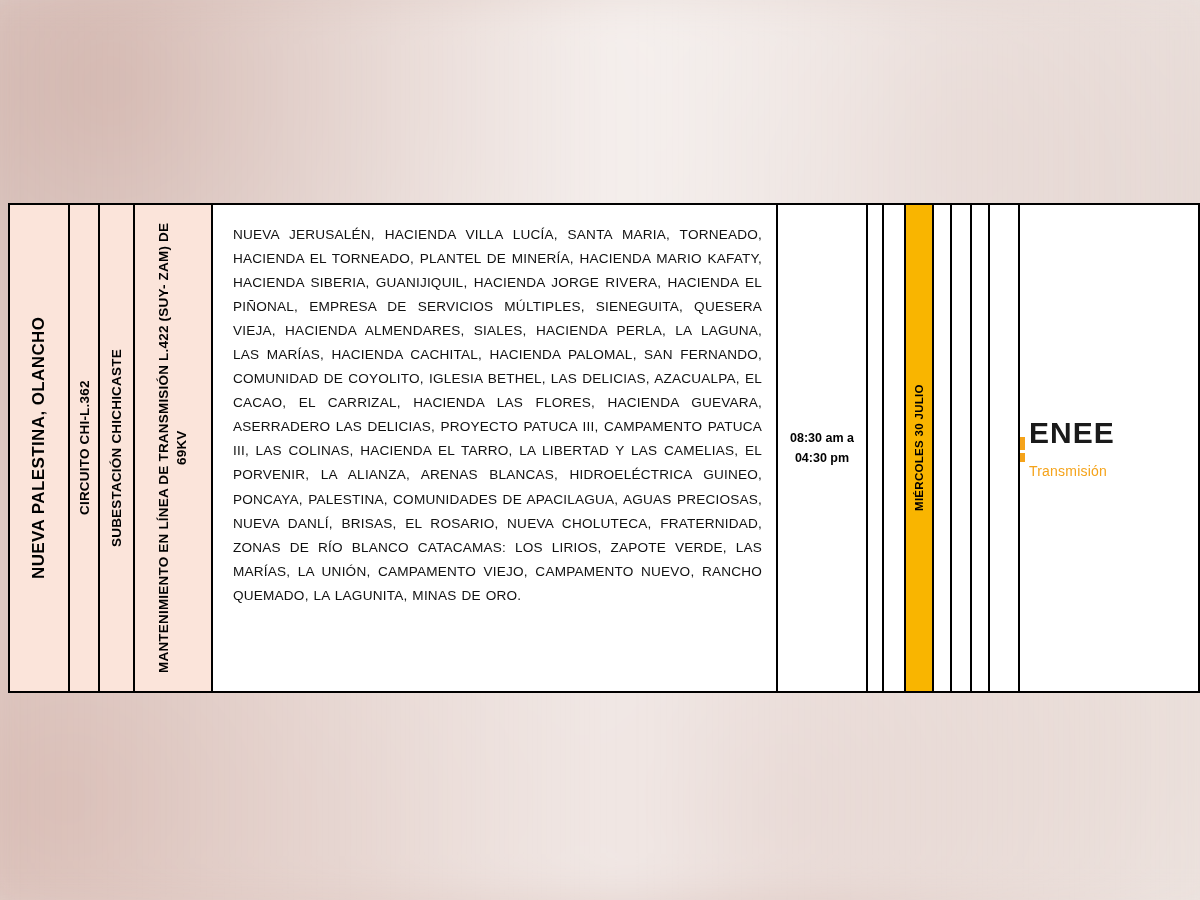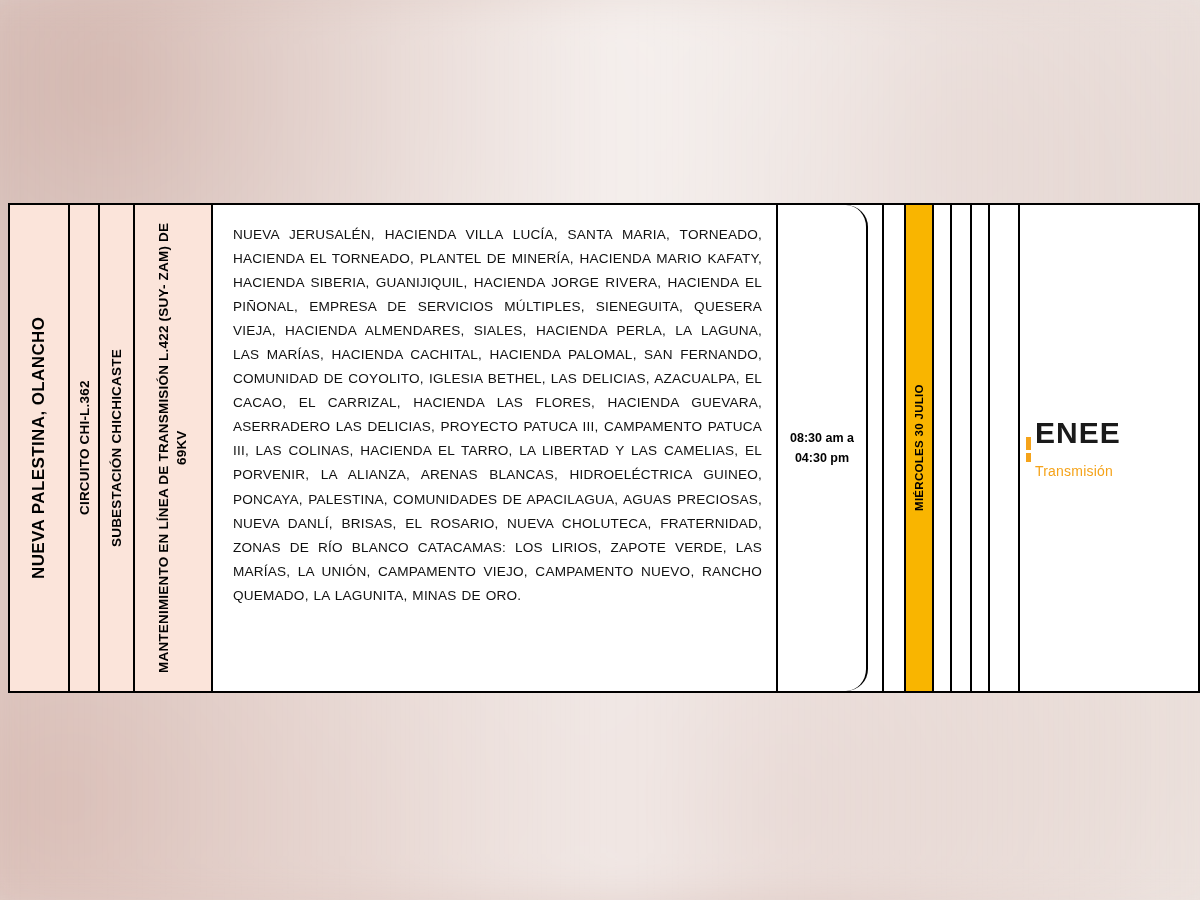--- a/index.html
+++ b/index.html
@@ -141,21 +141,20 @@
     word-spacing: 1px;
   }
 
   
   .c-time {
     width: 90px;
     background: #ffffff;
     display: flex;
     align-items: center;
     justify-content: center;
-    border-radius: 22px;
   }
   .time-text {
     font-size: 12.5px;
     font-weight: bold;
     color: #000;
     text-align: center;
     line-height: 1.6;
     white-space: pre-line;
   }
 
@@ -180,21 +179,20 @@
   .c-narrow-5 { width: 18px; background: #ffffff; }
   .c-narrow-6 { width: 30px; background: #ffffff; }
 
   
   .c-logo {
     flex: 1 1 auto;
     background: #ffffff;
     display: flex;
     align-items: center;
     justify-content: flex-start;
-    padding-left: 6px;
   }
   .logo {
     display: flex;
     align-items: center;
     gap: 4px;
   }
   .logo-bars {
     display: flex;
     flex-direction: column;
     gap: 3px;

